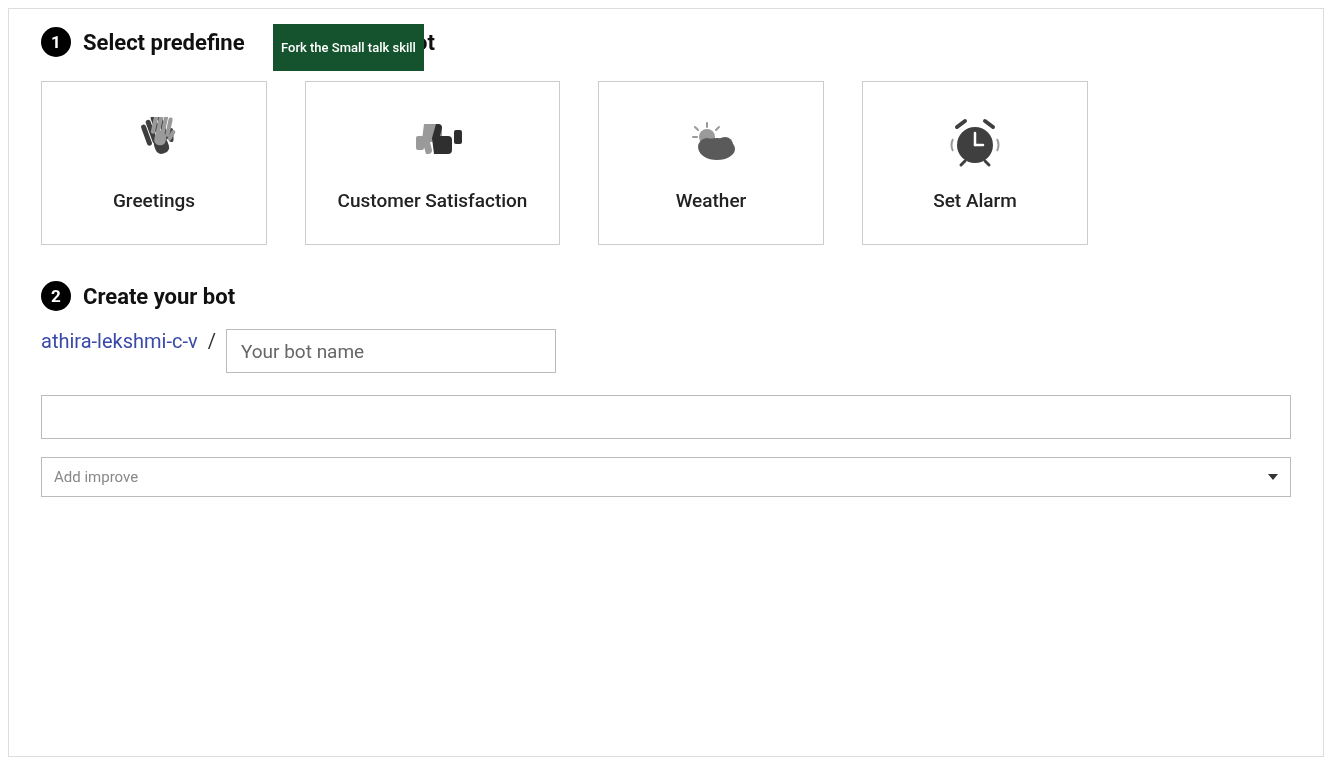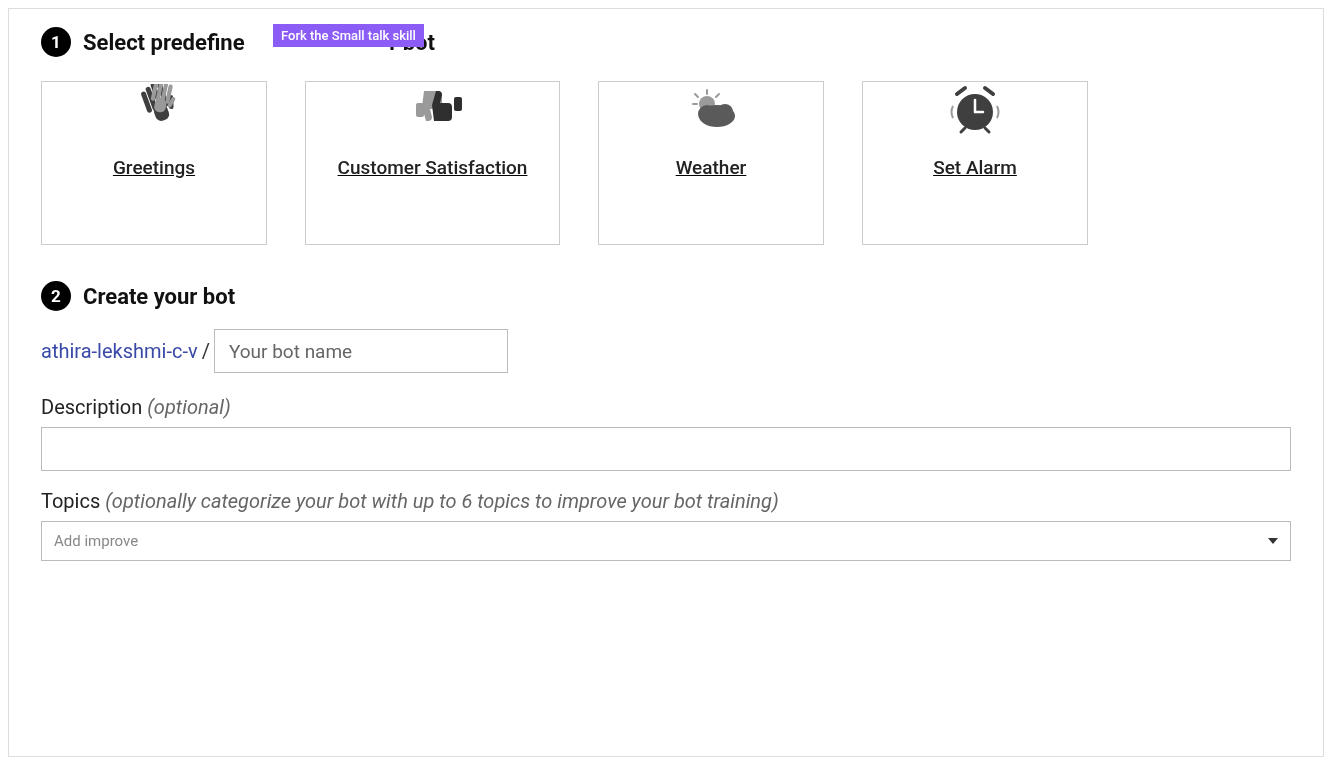--- a/index.html
+++ b/index.html
@@ -37,77 +37,76 @@
   }
   .step-title {
     font-size: 22px;
     font-weight: 700;
     color: #111;
   }
   .tooltip {
     position: absolute;
     left: 232px;
     top: -3px;
-    background: #8b5cf6;
+    background: #14532d;
     color: #fff;
     font-size: 13px;
-    padding: 4px 8px;
+    padding: 16px 8px;
     font-weight: 500;
     z-index: 10;
   }
   .skills-grid {
     display: flex;
     flex-wrap: wrap;
     gap: 38px;
     margin-bottom: 36px;
   }
   .skill-card {
     width: 226px;
     height: 164px;
     border: 1px solid #ccc;
     display: flex;
     flex-direction: column;
     align-items: center;
+    justify-content: center;
     gap: 18px;
     cursor: pointer;
     background: #fff;
-    text-decoration: underline;
   }
   .skill-card .icon-wrap {
     height: 56px;
     display: flex;
     align-items: center;
     justify-content: center;
   }
   .skill-card .label {
     font-size: 19px;
     color: #222;
     font-weight: 500;
   }
   .skill-card svg { display: block; }
   .step2 { margin-top: 8px; }
   .bot-name-row {
     display: flex;
-    align-items: center;
-    gap: 4px;
+    gap: 10px;
     margin-top: 18px;
     margin-bottom: 22px;
   }
   .username-link {
     color: #3a4aa8;
     font-size: 20px;
     text-decoration: none;
   }
   .slash { font-size: 20px; color: #333; }
   .bot-name-input {
     border: 1px solid #bbb;
     padding: 10px 14px;
     font-size: 19px;
     color: #444;
-    width: 294px;
+    width: 330px;
     height: 44px;
     font-family: inherit;
   }
   .bot-name-input::placeholder { color: #666; }
   .field-group { margin-bottom: 18px; }
   .field-label {
     font-size: 20px;
     color: #222;
     margin-bottom: 8px;
     display: block;
@@ -241,30 +240,24 @@
       <div class="step-title">Create your bot</div>
     </div>
 
     <div class="bot-name-row">
       <a href="#" class="username-link">athira-lekshmi-c-v</a>
       <span class="slash">/</span>
       <input type="text" class="bot-name-input" placeholder="Your bot name" style="">
     </div>
 
     <div class="field-group">
-      <label class="field-label">
-        <span>Description </span><span class="optional">(optional)</span>
-      </label>
       <input type="text" class="desc-input" style="">
     </div>
 
     <div class="field-group">
-      <label class="field-label">
-        <span>Topics </span><span class="optional">(optionally categorize your bot with up to 6 topics to improve your bot training)</span>
-      </label>
       <div class="topics-select">
         <span class="topics-placeholder">Add improve</span>
         <span class="caret-down"></span>
       </div>
     </div>
 
   </div>
 
 </div>
 

